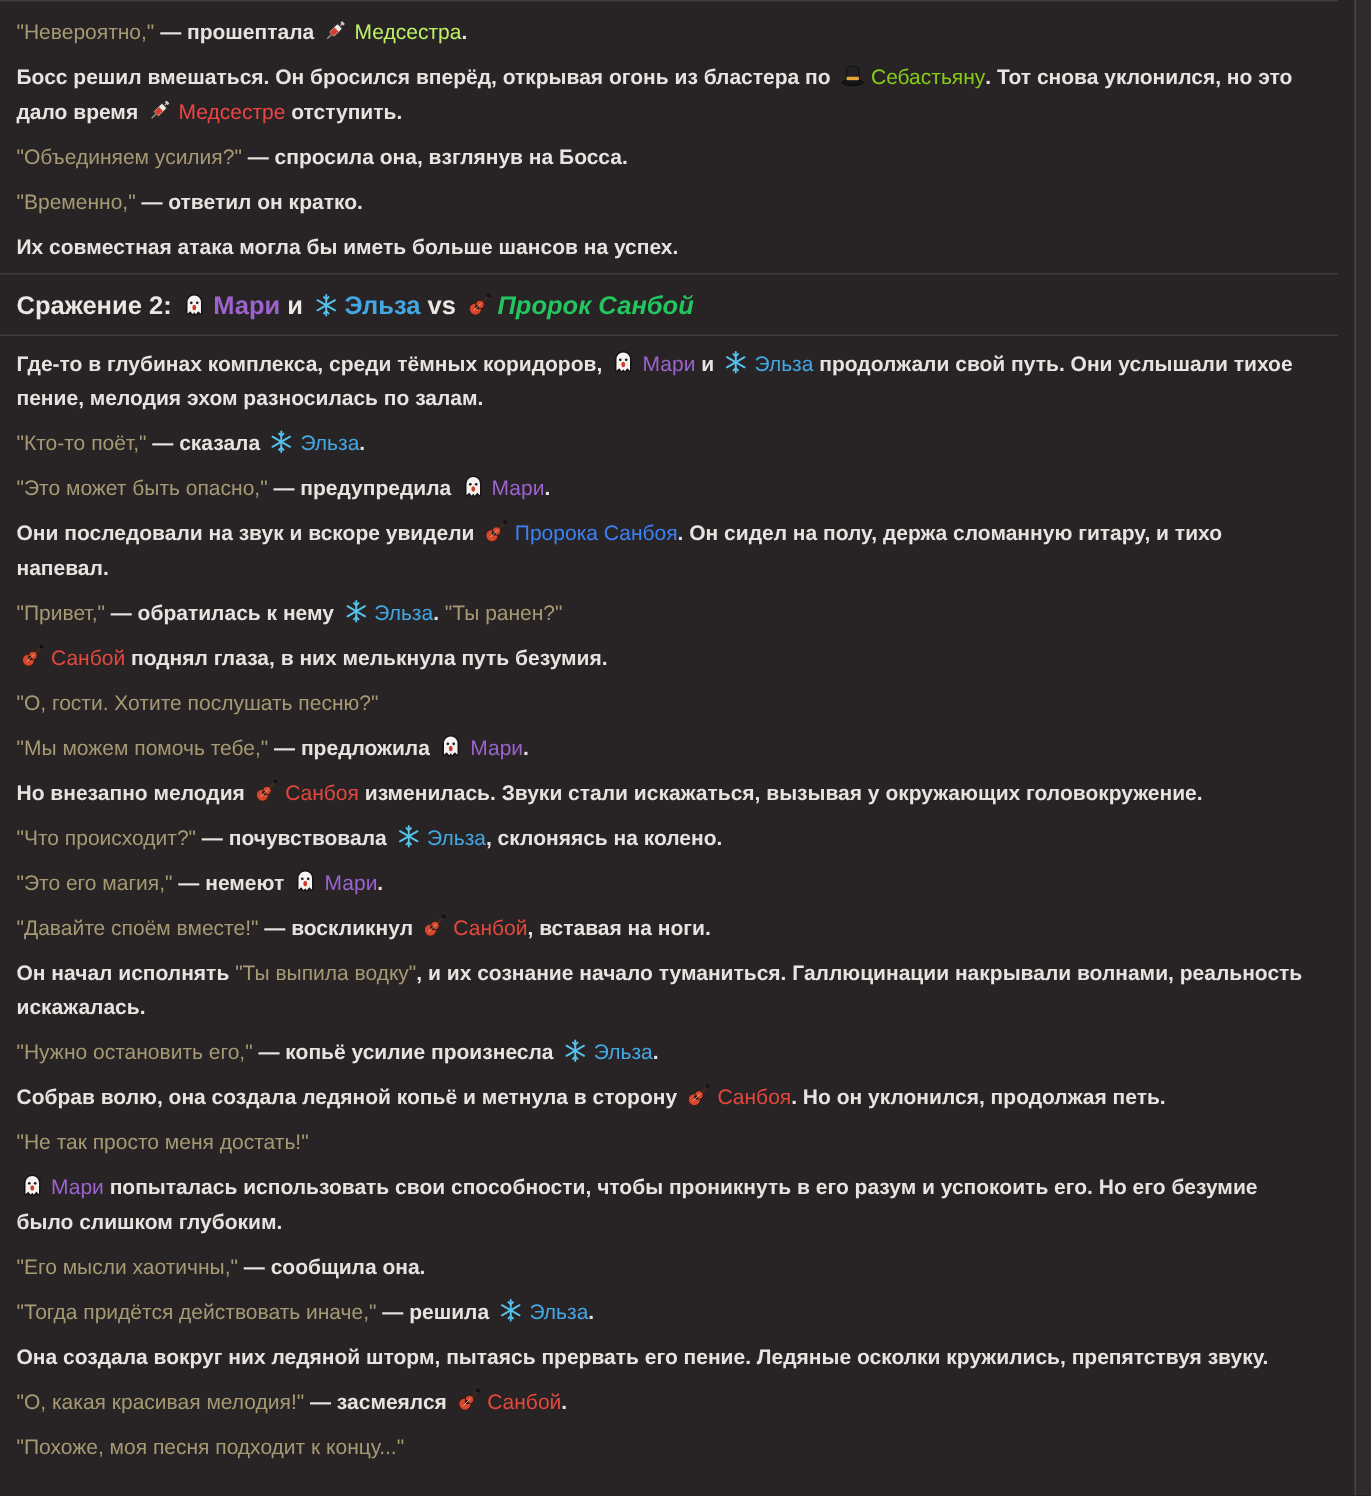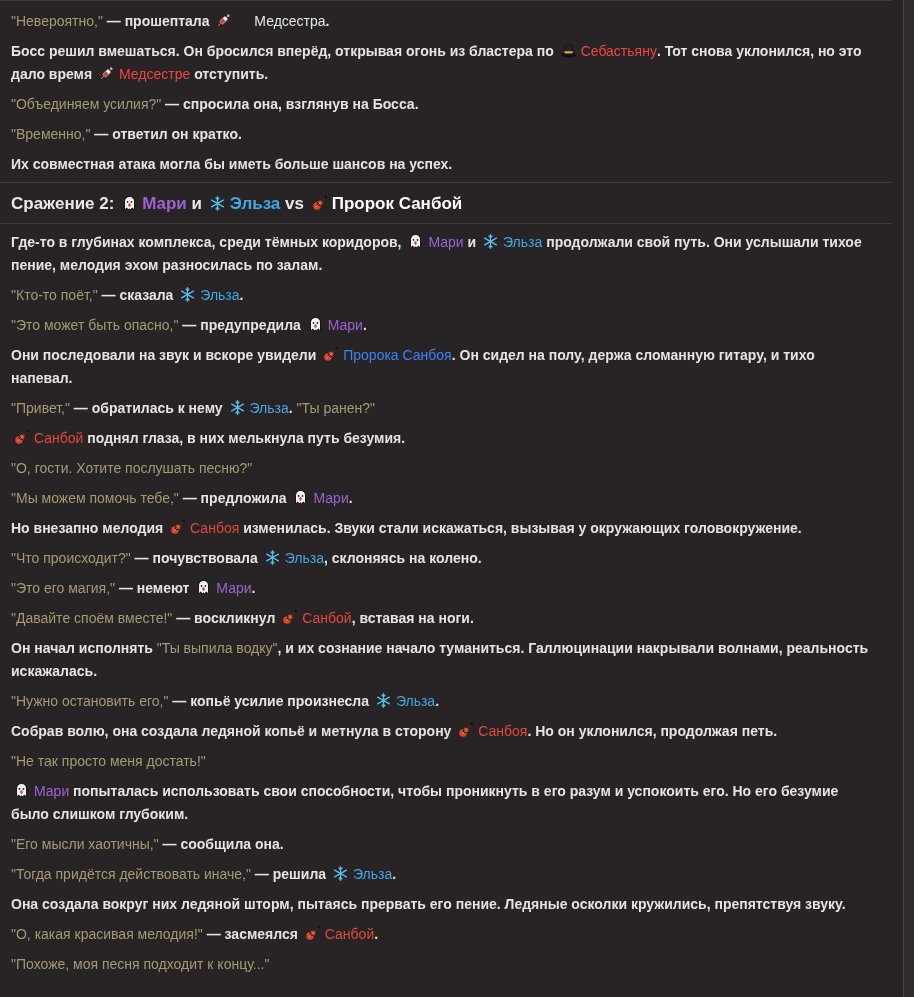--- a/index.html
+++ b/index.html
@@ -72,26 +72,26 @@
   <div class="story" id="story">
       <div class="divider"></div>
       <p class="para"><span class="quote">"Невероятно,"</span><span class="run"> — прошептала </span><span class="icon"><svg width="17" height="17" viewBox="0 0 20 20">
             <g transform="rotate(45 10 10)">
               <rect x="8.4" y="0.8" width="3.2" height="2" rx="0.5" fill="#cfcac4"></rect>
               <rect x="9.5" y="2.6" width="1" height="2.2" fill="#b9b4ae"></rect>
               <rect x="7.2" y="4.8" width="5.6" height="9.6" rx="1" fill="#f1ece6" stroke="#3a3632" stroke-width="0.8"></rect>
               <rect x="7.9" y="8.6" width="4.2" height="5.2" fill="#d8392e"></rect>
               <line x1="10" y1="14.4" x2="10" y2="19" stroke="#9d9892" stroke-width="1.1"></line>
             </g>
-          </svg></span><span class="cname" style="color: #e5e5e5; margin-left: 18px;">Медсестра</span><span class="run">.</span></p>
+          </svg></span><span class="cname" style="color: #bef264;">Медсестра</span><span class="run">.</span></p>
       <p class="para"><span class="run">Босс решил вмешаться. Он бросился вперёд, открывая огонь из бластера по </span><span class="icon"><svg width="17" height="17" viewBox="0 0 20 20">
             <ellipse cx="10" cy="15.2" rx="8.2" ry="2.4" fill="#17171a" stroke="#000" stroke-width="0.6"></ellipse>
             <path d="M5.2 15V4.6c0-1 .9-1.8 4.8-1.8s4.8.8 4.8 1.8V15z" fill="#222226" stroke="#0a0a0c" stroke-width="0.6"></path>
             <rect x="5.2" y="10.8" width="9.6" height="2.6" fill="#e8a33d"></rect>
-          </svg></span><span class="cname" style="color: #ef4444; text-align: right;">Себастьяну</span><span class="run">. Тот снова уклонился, но это дало время </span><span class="icon"><svg width="17" height="17" viewBox="0 0 20 20">
+          </svg></span><span class="cname" style="color: #84cc16; text-align: right;">Себастьяну</span><span class="run">. Тот снова уклонился, но это дало время </span><span class="icon"><svg width="17" height="17" viewBox="0 0 20 20">
             <g transform="rotate(45 10 10)">
               <rect x="8.4" y="0.8" width="3.2" height="2" rx="0.5" fill="#cfcac4"></rect>
               <rect x="9.5" y="2.6" width="1" height="2.2" fill="#b9b4ae"></rect>
               <rect x="7.2" y="4.8" width="5.6" height="9.6" rx="1" fill="#f1ece6" stroke="#3a3632" stroke-width="0.8"></rect>
               <rect x="7.9" y="8.6" width="4.2" height="5.2" fill="#d8392e"></rect>
               <line x1="10" y1="14.4" x2="10" y2="19" stroke="#9d9892" stroke-width="1.1"></line>
             </g>
           </svg></span><span class="cname" style="color: #ef4444;">Медсестре</span><span class="run"> отступить.</span></p>
       <p class="para"><span class="quote">"Объединяем усилия?"</span><span class="run"> — спросила она, взглянув на Босса.</span></p>
       <p class="para"><span class="quote">"Временно,"</span><span class="run"> — ответил он кратко.</span></p>
@@ -113,21 +113,21 @@
               <line x1="11.8" y1="16.4" x2="10" y2="14.6"></line>
             </g>
             <circle cx="10" cy="10" r="1.3" fill="#56c2ee"></circle>
           </svg></span><span class="cname" style="color: rgb(66, 167, 226);">Эльза</span><span class="run"> vs </span><span class="icon"><svg width="17" height="17" viewBox="0 0 20 20">
             <line x1="11.5" y1="8.5" x2="17.3" y2="2.7" stroke="#3c2b20" stroke-width="2.2"></line>
             <rect x="15.9" y="1" width="2.8" height="2.8" rx="0.6" fill="#14100d"></rect>
             <circle cx="7" cy="13" r="4.8" fill="#d6472e" stroke="#331d12" stroke-width="0.8"></circle>
             <circle cx="10.6" cy="9.4" r="3.3" fill="#d6472e" stroke="#331d12" stroke-width="0.8"></circle>
             <circle cx="8.4" cy="11.4" r="1.6" fill="#1f120c"></circle>
             <line x1="5.8" y1="14.2" x2="11.5" y2="8.5" stroke="#e8c79a" stroke-width="0.7"></line>
-          </svg></span><span class="cname" style="color: #ffffff;">Пророк Санбой</span></h2>
+          </svg></span><span class="cname" style="color: #22c55e; font-style: italic;">Пророк Санбой</span></h2>
       <div class="divider"></div>
       <p class="para"><span class="run">Где-то в глубинах комплекса, среди тёмных коридоров, </span><span class="icon"><svg width="17" height="17" viewBox="0 0 20 20">
             <path d="M10 1.8c-3.5 0-5.9 2.5-5.9 5.9v8.4c0 .9.95 1.15 1.5.55l1.15-1.05 1.3 1.45c.4.45 1.05.45 1.45 0l.5-.6.5.6c.4.45 1.05.45 1.45 0l1.3-1.45 1.15 1.05c.55.6 1.5.35 1.5-.55V7.7c0-3.4-2.4-5.9-5.9-5.9z" fill="#f5f3f0" stroke="#141414" stroke-width="1.2"></path>
             <circle cx="7.7" cy="8.1" r="1.05" fill="#1c1c1c"></circle>
             <circle cx="12.3" cy="8.1" r="1.05" fill="#1c1c1c"></circle>
             <ellipse cx="10" cy="11.8" rx="1.5" ry="2.1" fill="#cf3a28"></ellipse>
           </svg></span><span class="cname" style="color: rgb(156, 99, 207);">Мари</span><span class="run"> и </span><span class="icon"><svg width="17" height="17" viewBox="0 0 20 20">
             <g stroke="#56c2ee" stroke-width="1.5" stroke-linecap="round">
               <line x1="10" y1="2" x2="10" y2="18"></line>
               <line x1="3.1" y1="6" x2="16.9" y2="14"></line>

